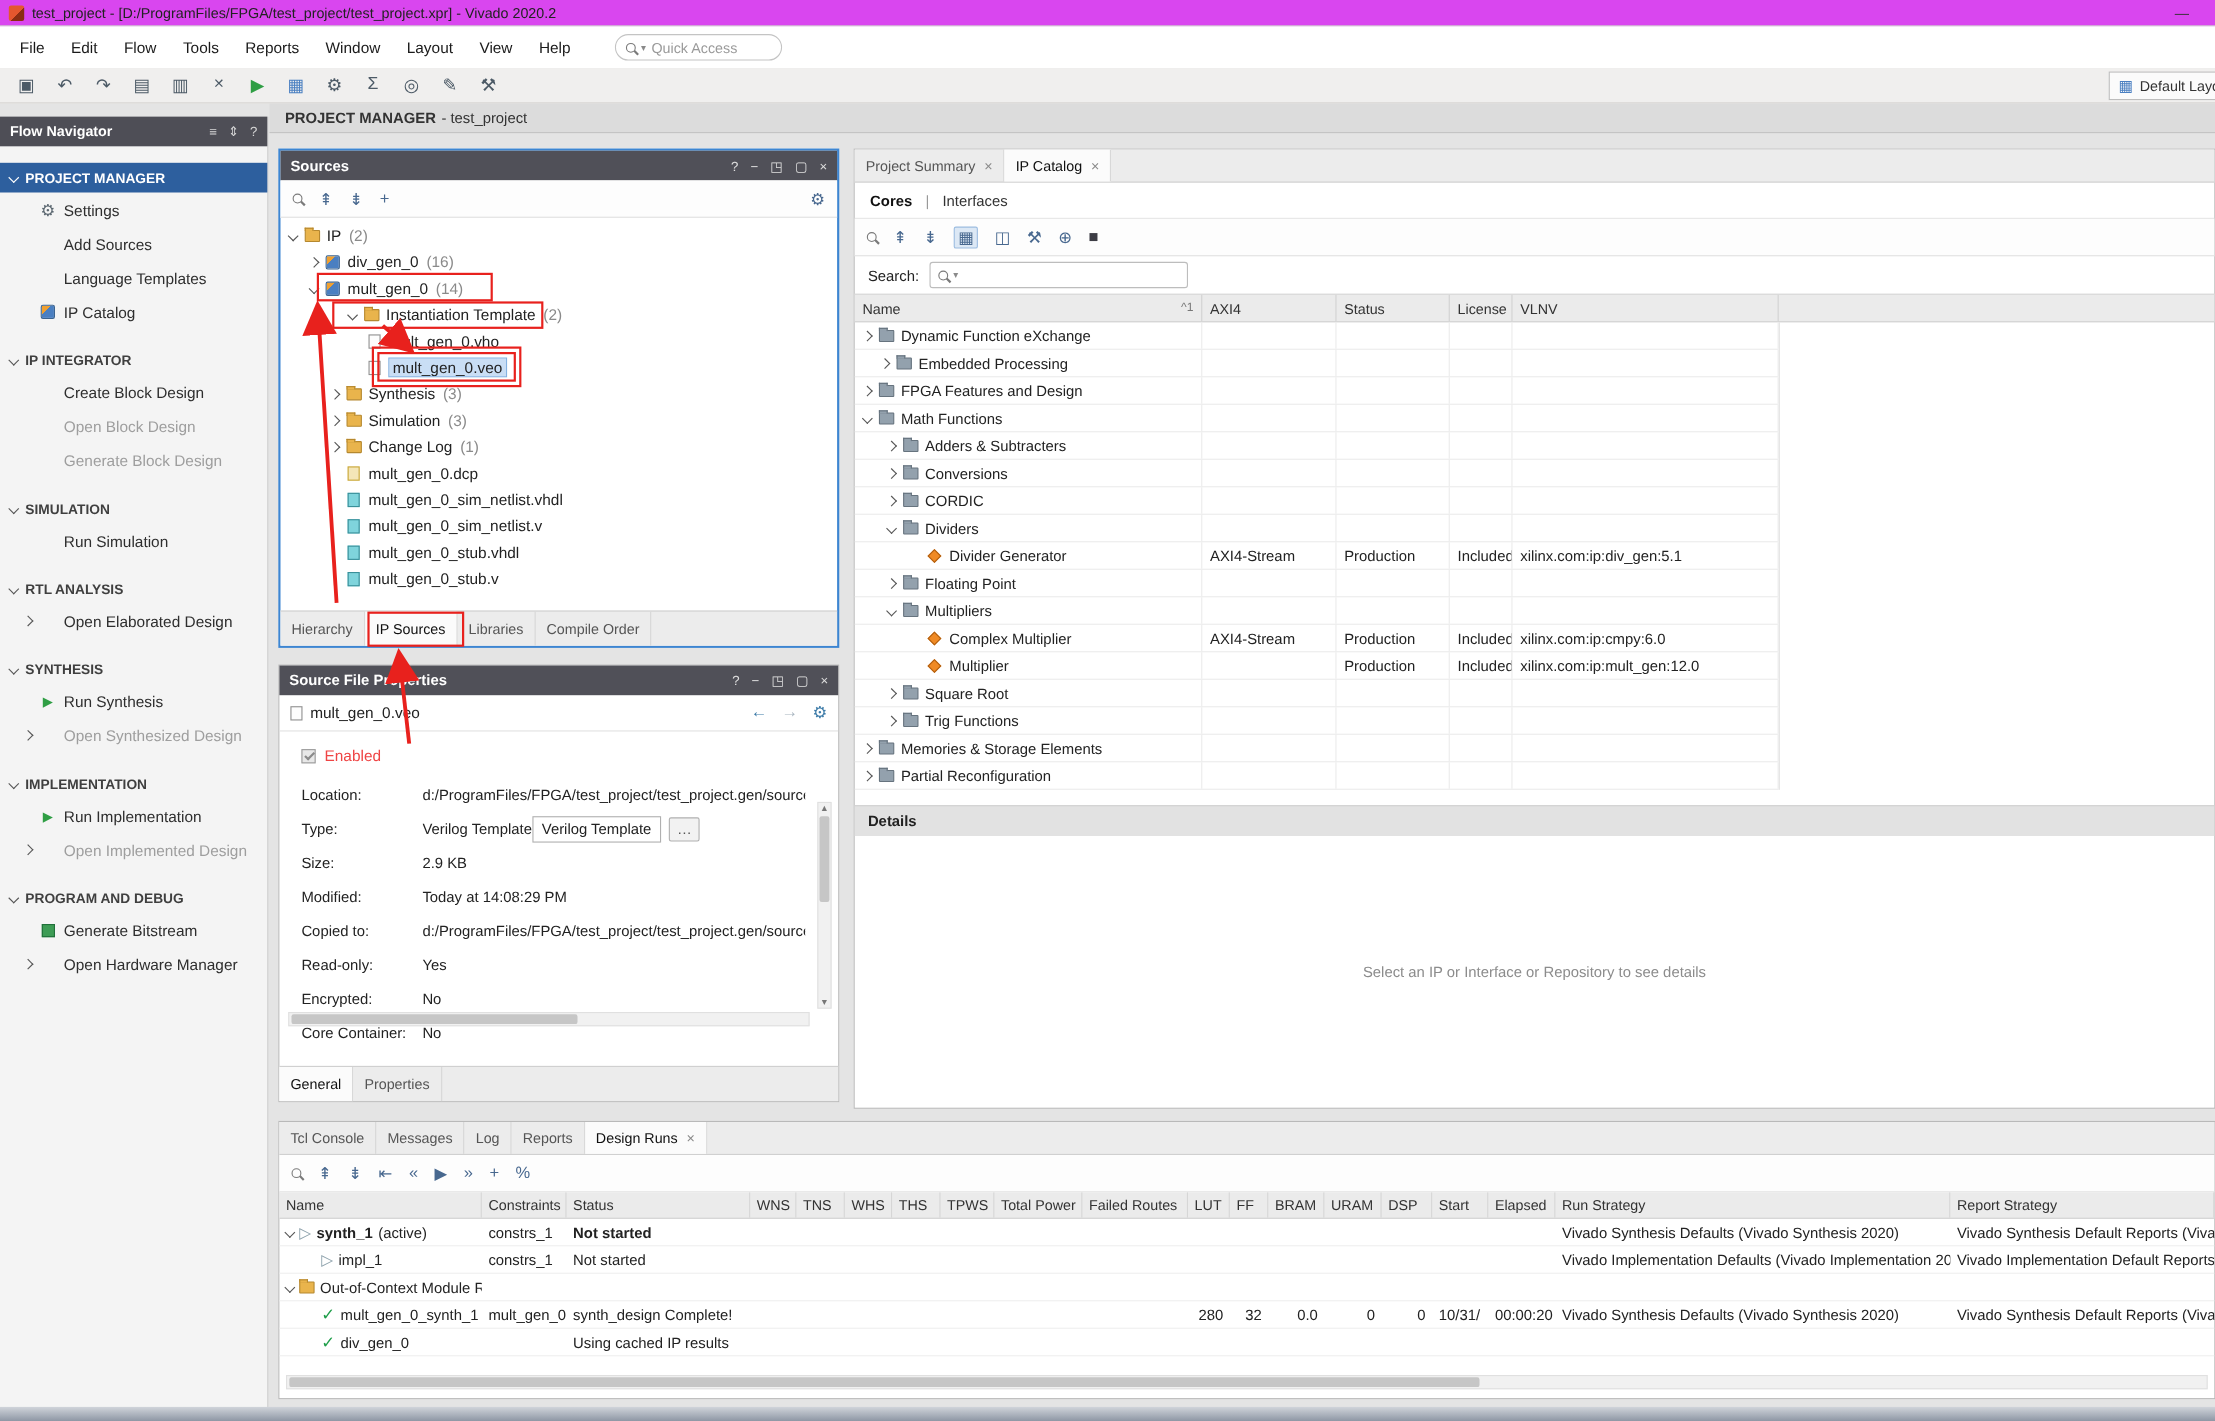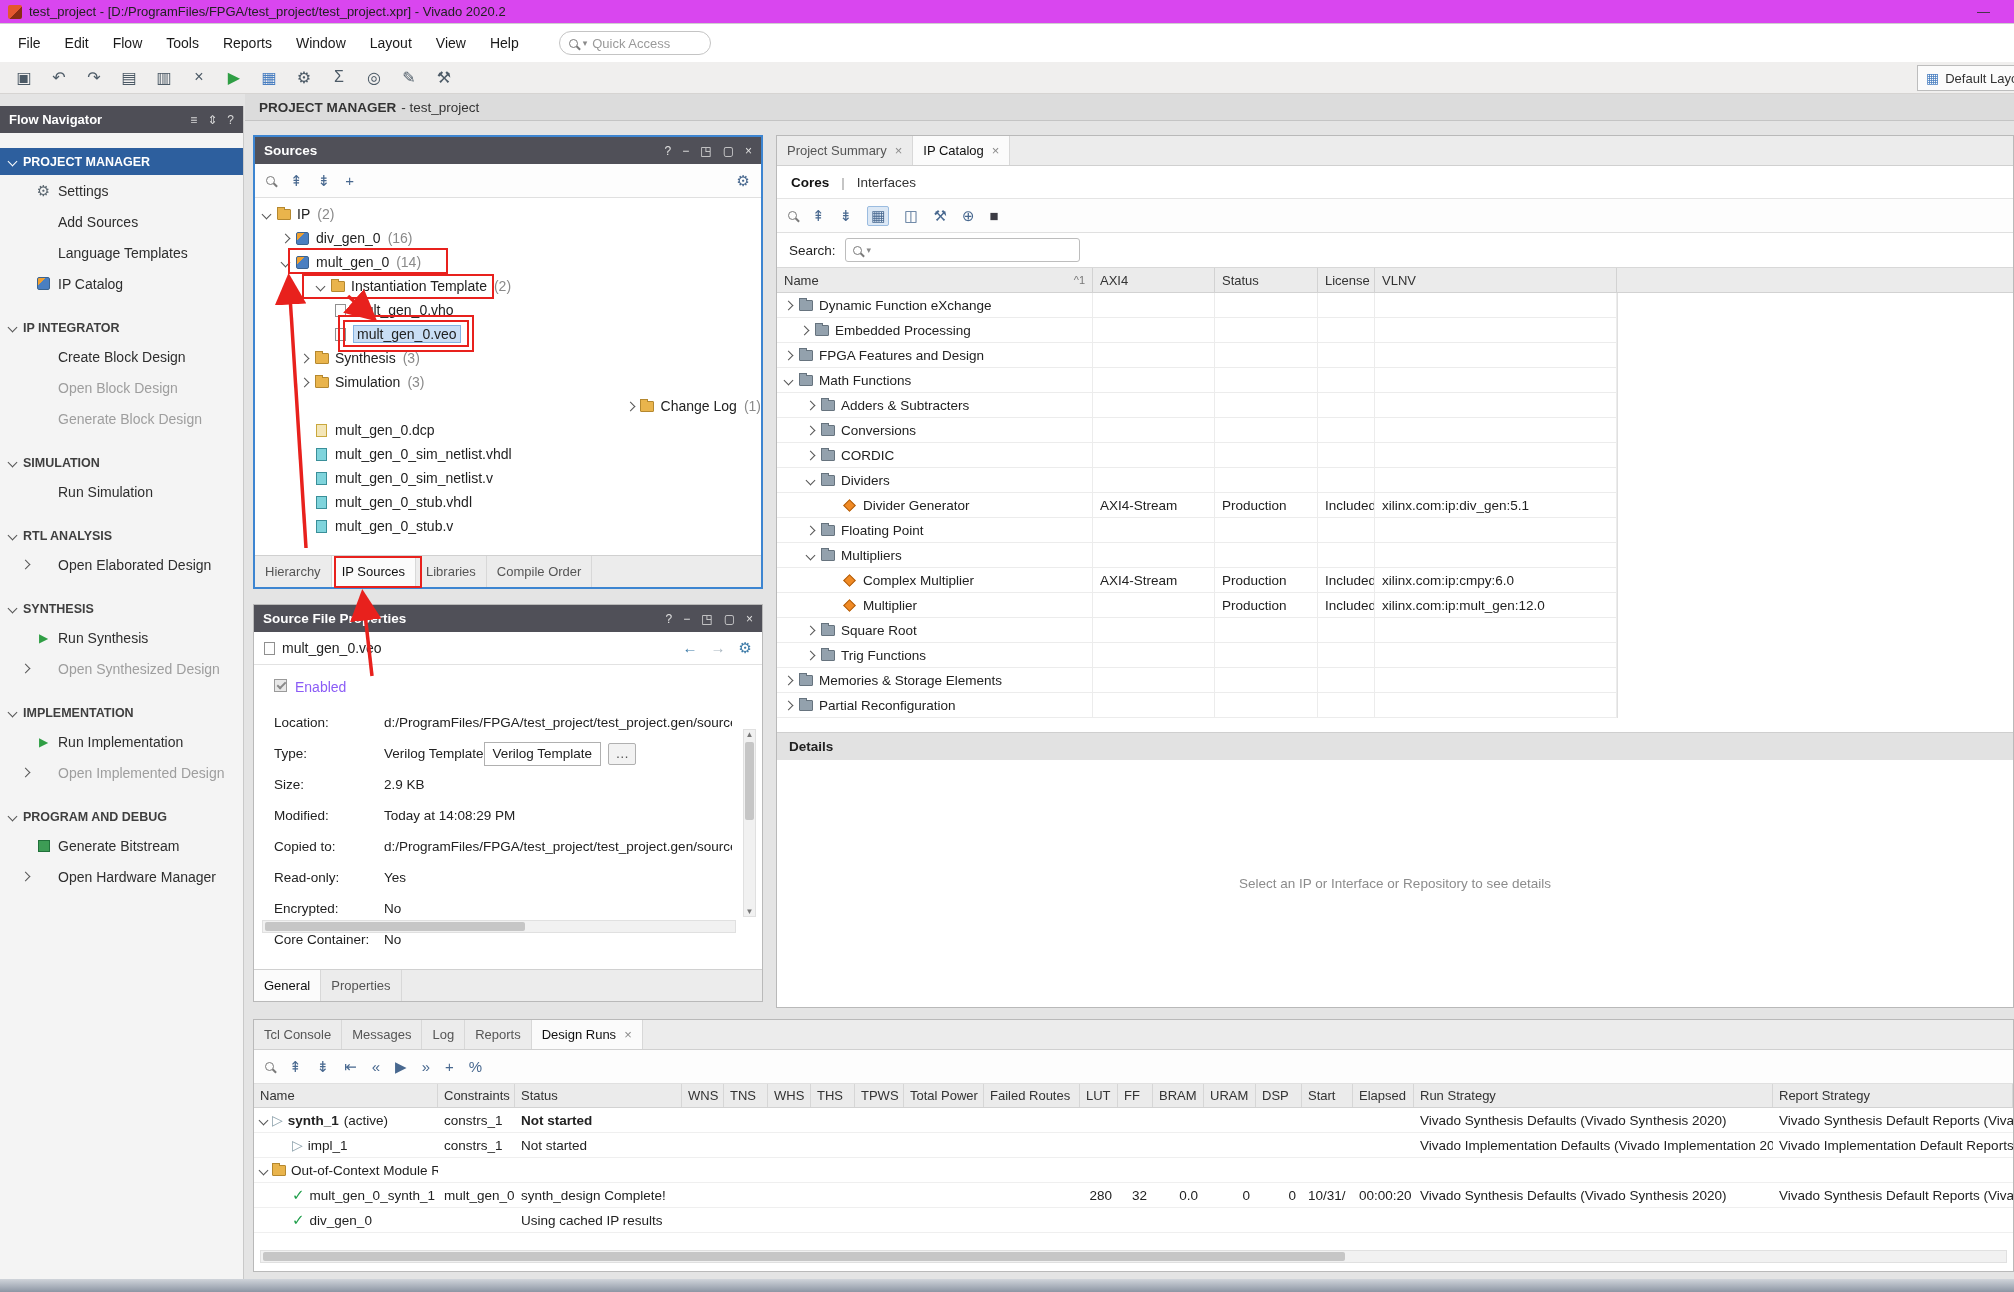--- a/index.html
+++ b/index.html
@@ -76,21 +76,21 @@
 #src-tree{flex:1;overflow:hidden;padding-top:4px}
 .trow{height:24px;display:flex;align-items:center;gap:5px;white-space:nowrap}
 .trow .tsuffix{color:#8a8a8a;margin-left:2px}
 .tlabel.sel{background:#c9def5;outline:1px solid #84b2e2;padding:0 3px}
 
 #properties{left:253px;top:604px;width:510px;height:398px}
 #prop-file{height:33px;display:flex;align-items:center;gap:7px;padding:0 10px;border-bottom:1px solid #e2e2e2;flex:none}
 #prop-file .nav{margin-left:auto;display:flex;gap:13px;font-size:15px;color:#3d7ba8}
 #prop-file .nav .dim{color:#a9b6c0}
 #prop-body{flex:1;position:relative;padding:8px 30px 0 20px;overflow:hidden}
-.enabled-row{display:flex;gap:8px;color:#8b5cf6;margin:6px 0 12px}
+.enabled-row{display:flex;align-items:center;gap:8px;color:#ef4444;margin:6px 0 12px}
 .cb{width:13px;height:13px;border:1px solid #9a9a9a;background:#e8e8e8;position:relative;flex:none}
 .cb::after{content:"";position:absolute;left:2px;top:2px;width:7px;height:3px;border-left:2px solid #8a8a8a;border-bottom:2px solid #8a8a8a;transform:rotate(-45deg)}
 .prow{display:flex;align-items:center;height:31px;font-size:13.5px}
 .plabel{width:110px;flex:none;color:#222}
 .pvalue{white-space:nowrap;overflow:hidden;color:#222}
 .combo{border:1px solid #b0b0b0;background:#fff;height:24px;display:flex;align-items:center;padding:0 8px}
 .dots{border:1px solid #b0b0b0;background:#f2f2f2;height:22px;width:28px;display:flex;align-items:center;justify-content:center;margin-left:7px;border-radius:2px;color:#555}
 .vscroll{position:absolute;right:6px;top:64px;bottom:52px;width:13px;background:#f1f1f1;border:1px solid #e0e0e0}
 .vscroll .thumb{position:absolute;left:1px;right:1px;top:2px;height:42%;background:#c6c6c6;border-radius:2px}
 .vscroll .a{position:absolute;left:0;width:100%;text-align:center;font-size:8px;color:#777}
@@ -454,21 +454,21 @@
         <span class="tsuffix">(3)</span>
       </div>
       <div class="trow" style="padding-left: 46px;">
         <span class="chev vis"></span>
         <span class="iconbox">
           <span class="ic-folder"></span>
         </span>
         <span class="tlabel">Simulation</span>
         <span class="tsuffix">(3)</span>
       </div>
-      <div class="trow" style=" justify-content: flex-end;">
+      <div class="trow" style="padding-left: 46px;">
         <span class="chev vis"></span>
         <span class="iconbox">
           <span class="ic-folder"></span>
         </span>
         <span class="tlabel">Change Log</span>
         <span class="tsuffix">(1)</span>
       </div>
       <div class="trow" style="padding-left: 46px;">
         <span class="chev"></span>
         <span class="iconbox">

